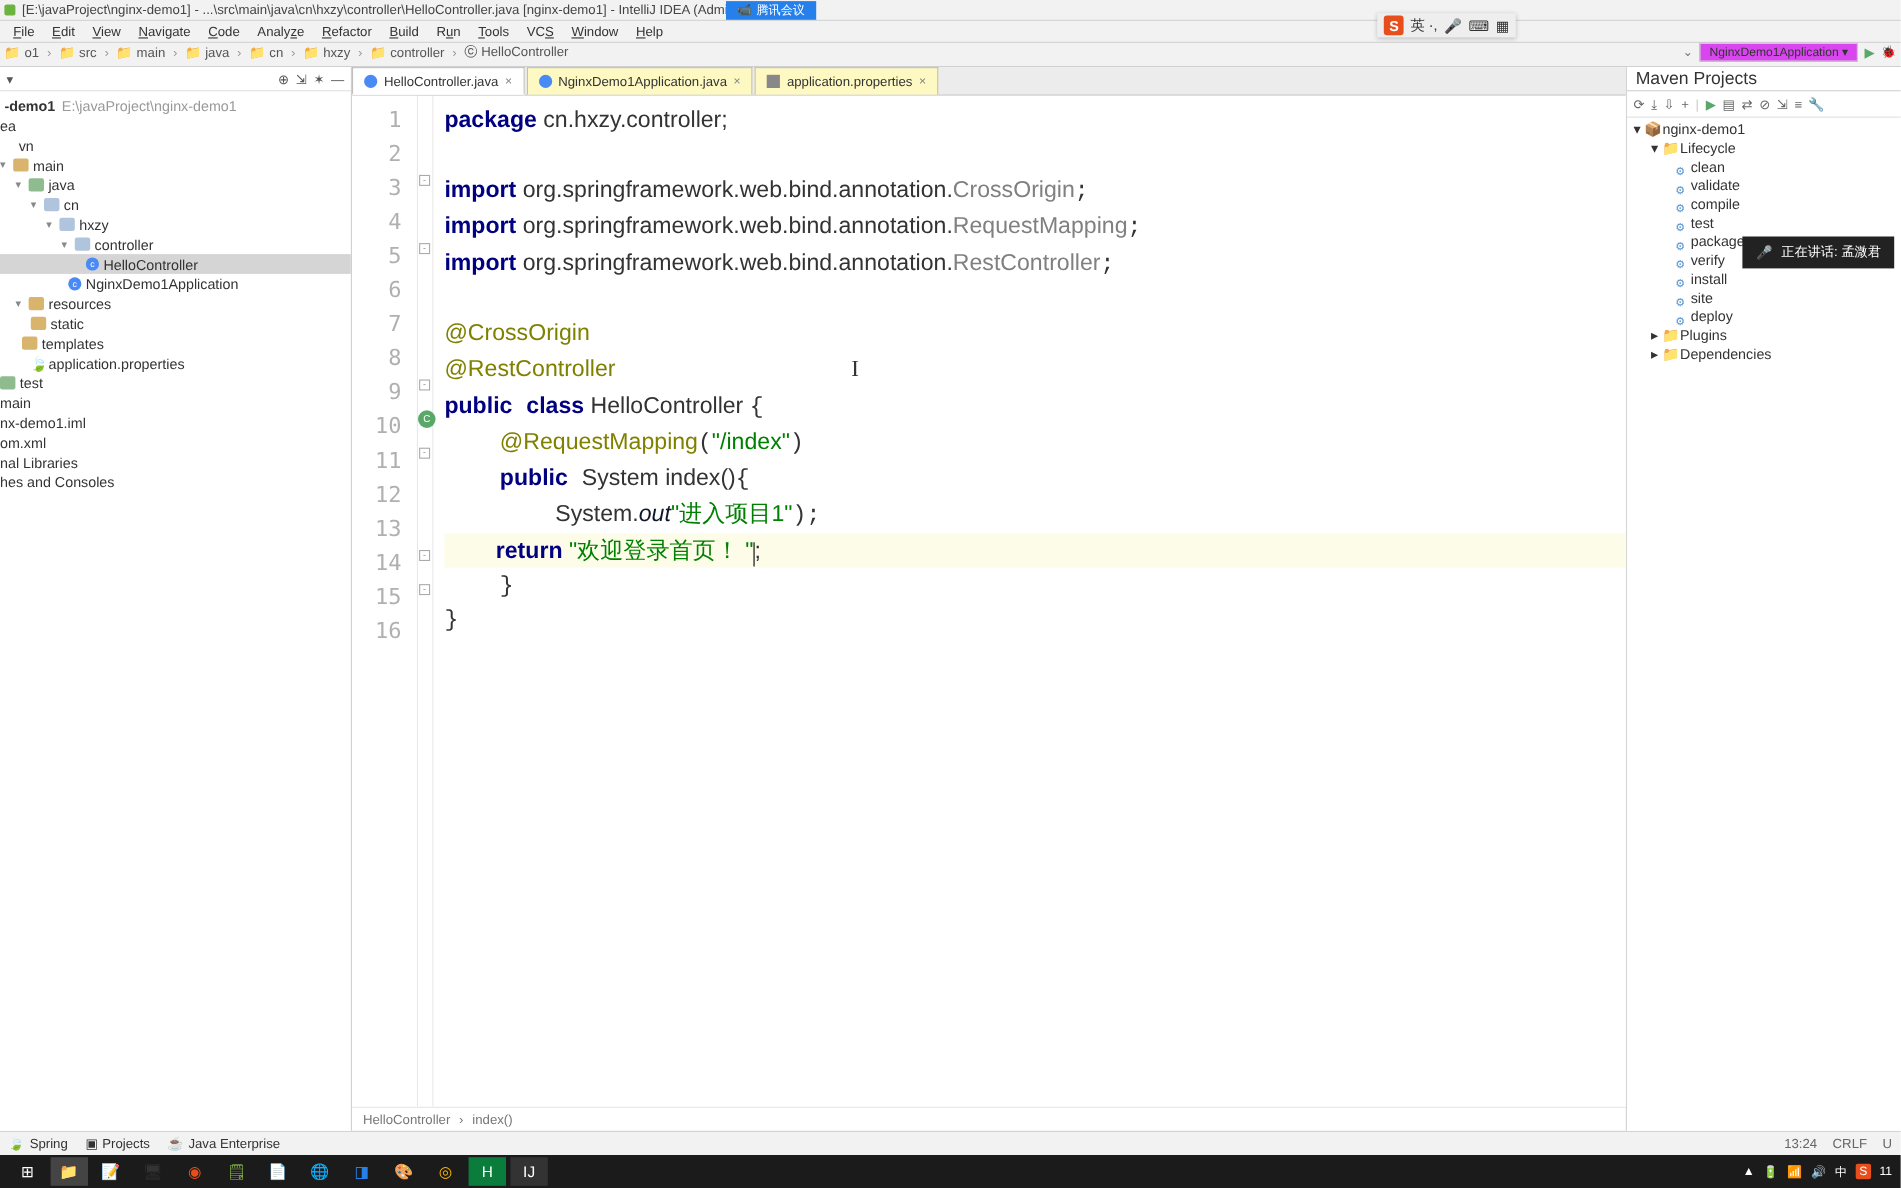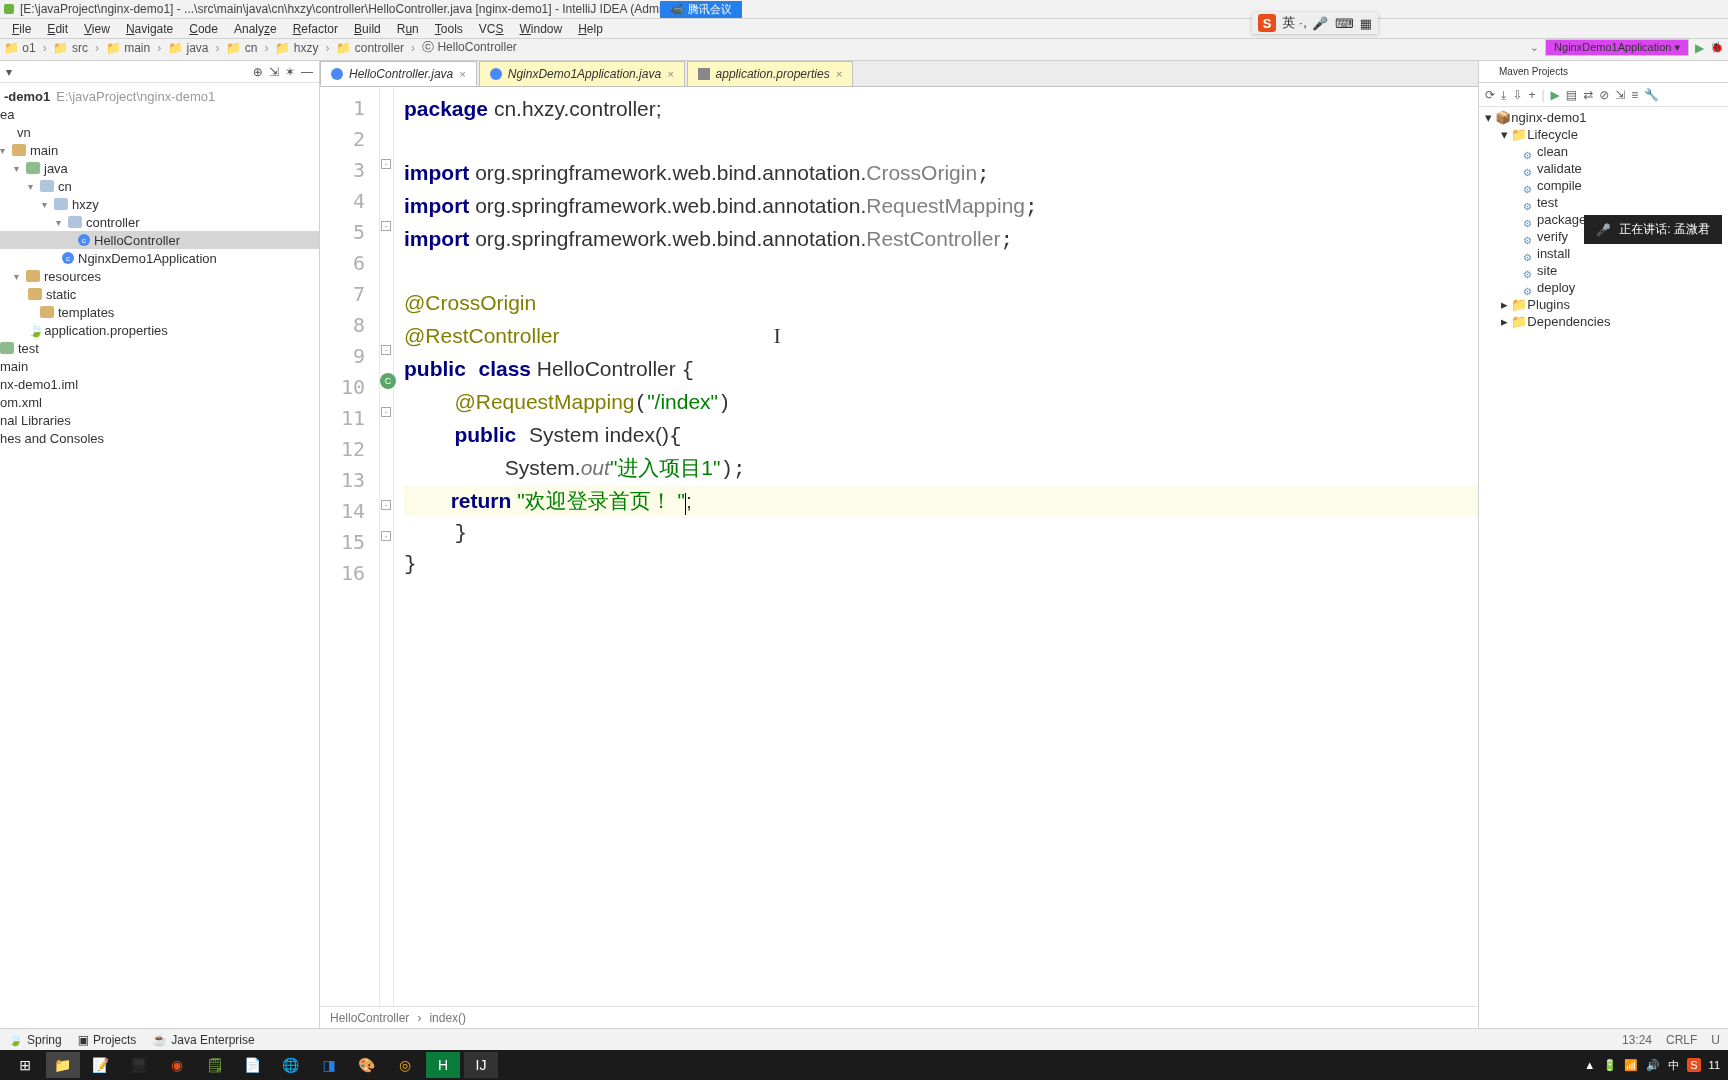--- a/index.html
+++ b/index.html
@@ -23,42 +23,42 @@
 .tree { flex: 1; overflow: auto; font-size: 13px; padding: 4px 0;}
 .tree-row { display: flex; align-items: center; height: 18px; padding-left: 4px; white-space: nowrap;}
 .tree-row.selected { background: #d5d5d5; }
 .tree-row .folder { width: 14px; height: 12px; background: #d9b46c; border-radius: 2px; margin-right: 4px; display:inline-block;}
 .tree-row .folder.pkg { background: #b0c4de;}
 .tree-row .folder.src { background: #8fbc8f;}
 .tree-row .java-icon { width: 12px; height: 12px; border-radius: 50%; background: #4a8af4; color:#fff; font-size:8px; display:inline-flex; align-items:center; justify-content:center; margin-right:4px;}
 .tree-row .toggle { width: 10px; font-size: 10px; color: #888; margin-right:2px;}
 .tree-row .muted { color: #999; margin-left: 6px;}
 .editor-area { flex: 1; display: flex; flex-direction: column; }
-.tabs { height: 26px; background: #ececec; border-bottom: 1px solid #c0c0c0; display: flex; align-items: flex-end; font-style: italic;}
+.tabs { height: 26px; background: #ececec; border-bottom: 1px solid #c0c0c0; display: flex; align-items: flex-end;}
 .tab { height: 25px; padding: 0 10px; display: flex; align-items: center; gap: 6px; font-size: 12px; border: 1px solid #c0c0c0; background: #fef9c3; margin-right: 2px; border-bottom: none;}
 .tab.active { background: #fff; border-bottom: 1px solid #fff; font-weight: normal;}
 .tab .close { color: #888; font-size: 11px;}
 .tab .icon-j { width:12px; height:12px; border-radius:50%; background:#4a8af4; display:inline-block;}
 .tab .icon-p { width:12px; height:12px; background:#888; display:inline-block;}
 .code-wrapper { flex: 1; display: flex; overflow: hidden; background: #fff; position: relative;}
 .gutter { width: 60px; text-align: right; padding: 6px 14px 0 0; color: #b0b0b0; font-family: Consolas, monospace; font-size: 20px; background: #fff; border-right: 1px solid #e8e8e8; line-height: 31px;}
 .fold-gutter { width: 14px; border-right: 1px solid #e8e8e8; position: relative;}
 .fold-mark { position: absolute; left: 1px; width: 10px; height: 10px; border: 1px solid #aaa; font-size: 8px; text-align: center; line-height: 8px; color: #888;}
 .gutter-icons { position: absolute; left: 60px; top: 285px; z-index: 5;}
 .code { flex: 1; padding: 6px 0 0 10px; font-family: Consolas, "Courier New", monospace; font-size: 21px; line-height: 31px; white-space: pre; position: relative;}
 .code .kw { color: #000080; font-weight: bold;}
 .code .anno { color: #808000;}
 .code .str { color: #008000;}
 .code .impname { color: #808080; font-style: normal;}
-.code .field { color: #737373; font-style: italic;}
+.code .field { color: #0f172a; font-style: italic;}
 .code .highlight-line { background: #fcfce8; display:inline-block; width:100%;}
 .code .cursor { display:inline-block; width:1px; height:22px; background:#000; vertical-align:text-bottom; margin-bottom:-3px;}
 .breadcrumb-editor { height: 22px; border-top: 1px solid #e0e0e0; padding: 0 10px; font-size: 12px; color: #777; display: flex; align-items: center; gap: 8px;}
 .maven-panel { width: 250px; border-left: 1px solid #d0d0d0; background: #fff; display: flex; flex-direction: column;}
-.maven-header { height: 22px; border-bottom: 1px solid #d0d0d0; padding: 0 20px; font-size: 10px; display: flex; align-items: center;}
+.maven-header { height: 22px; border-bottom: 1px solid #d0d0d0; padding: 0 8px; font-size: 16px; display: flex; align-items: center;}
 .maven-toolbar { height: 24px; border-bottom: 1px solid #e0e0e0; display: flex; align-items: center; gap: 6px; padding: 0 6px;}
 .maven-toolbar span { font-size: 12px; color: #666;}
 .maven-tree { flex:1; font-size: 13px; padding: 2px 0;}
 .maven-row { display: flex; align-items: center; height: 17px; padding-left: 6px;}
 .maven-row .gear { width:10px; height:10px; display:inline-block; margin-right:4px;}
 .maven-row .gear::before { content:"⚙"; color:#5896d0; font-size:10px;}
 .status-bar { height: 22px; background: #f2f2f2; border-top: 1px solid #d0d0d0; display: flex; align-items: center; font-size: 12px; padding: 0 8px;}
 .bottom-tabs { display: flex; gap: 16px; }
 .bottom-tabs span { display: flex; align-items: center; gap: 4px;}
 .status-right { margin-left: auto; display: flex; gap: 14px; color: #666;}
@@ -188,21 +188,21 @@
         </div>
       <div class="tree-row" style="padding-left:14px">
           <span class="toggle">▾</span>
           <span class="folder"></span>
           <span>resources</span>
         </div>
       <div class="tree-row" style="padding-left:28px">
           <span class="folder"></span>
           <span>static</span>
         </div>
-      <div class="tree-row" style="padding-left:40px">
+      <div class="tree-row" style="padding-left:20px">
           <span class="folder"></span>
           <span>templates</span>
         </div>
       <div class="tree-row" style="padding-left:28px">
           <span style="color:#6db33f">🍃</span>
           <span>application.properties</span>
         </div>
       <div class="tree-row" style="padding-left:0px">
           <span class="folder src"></span>
           <span>test</span>

